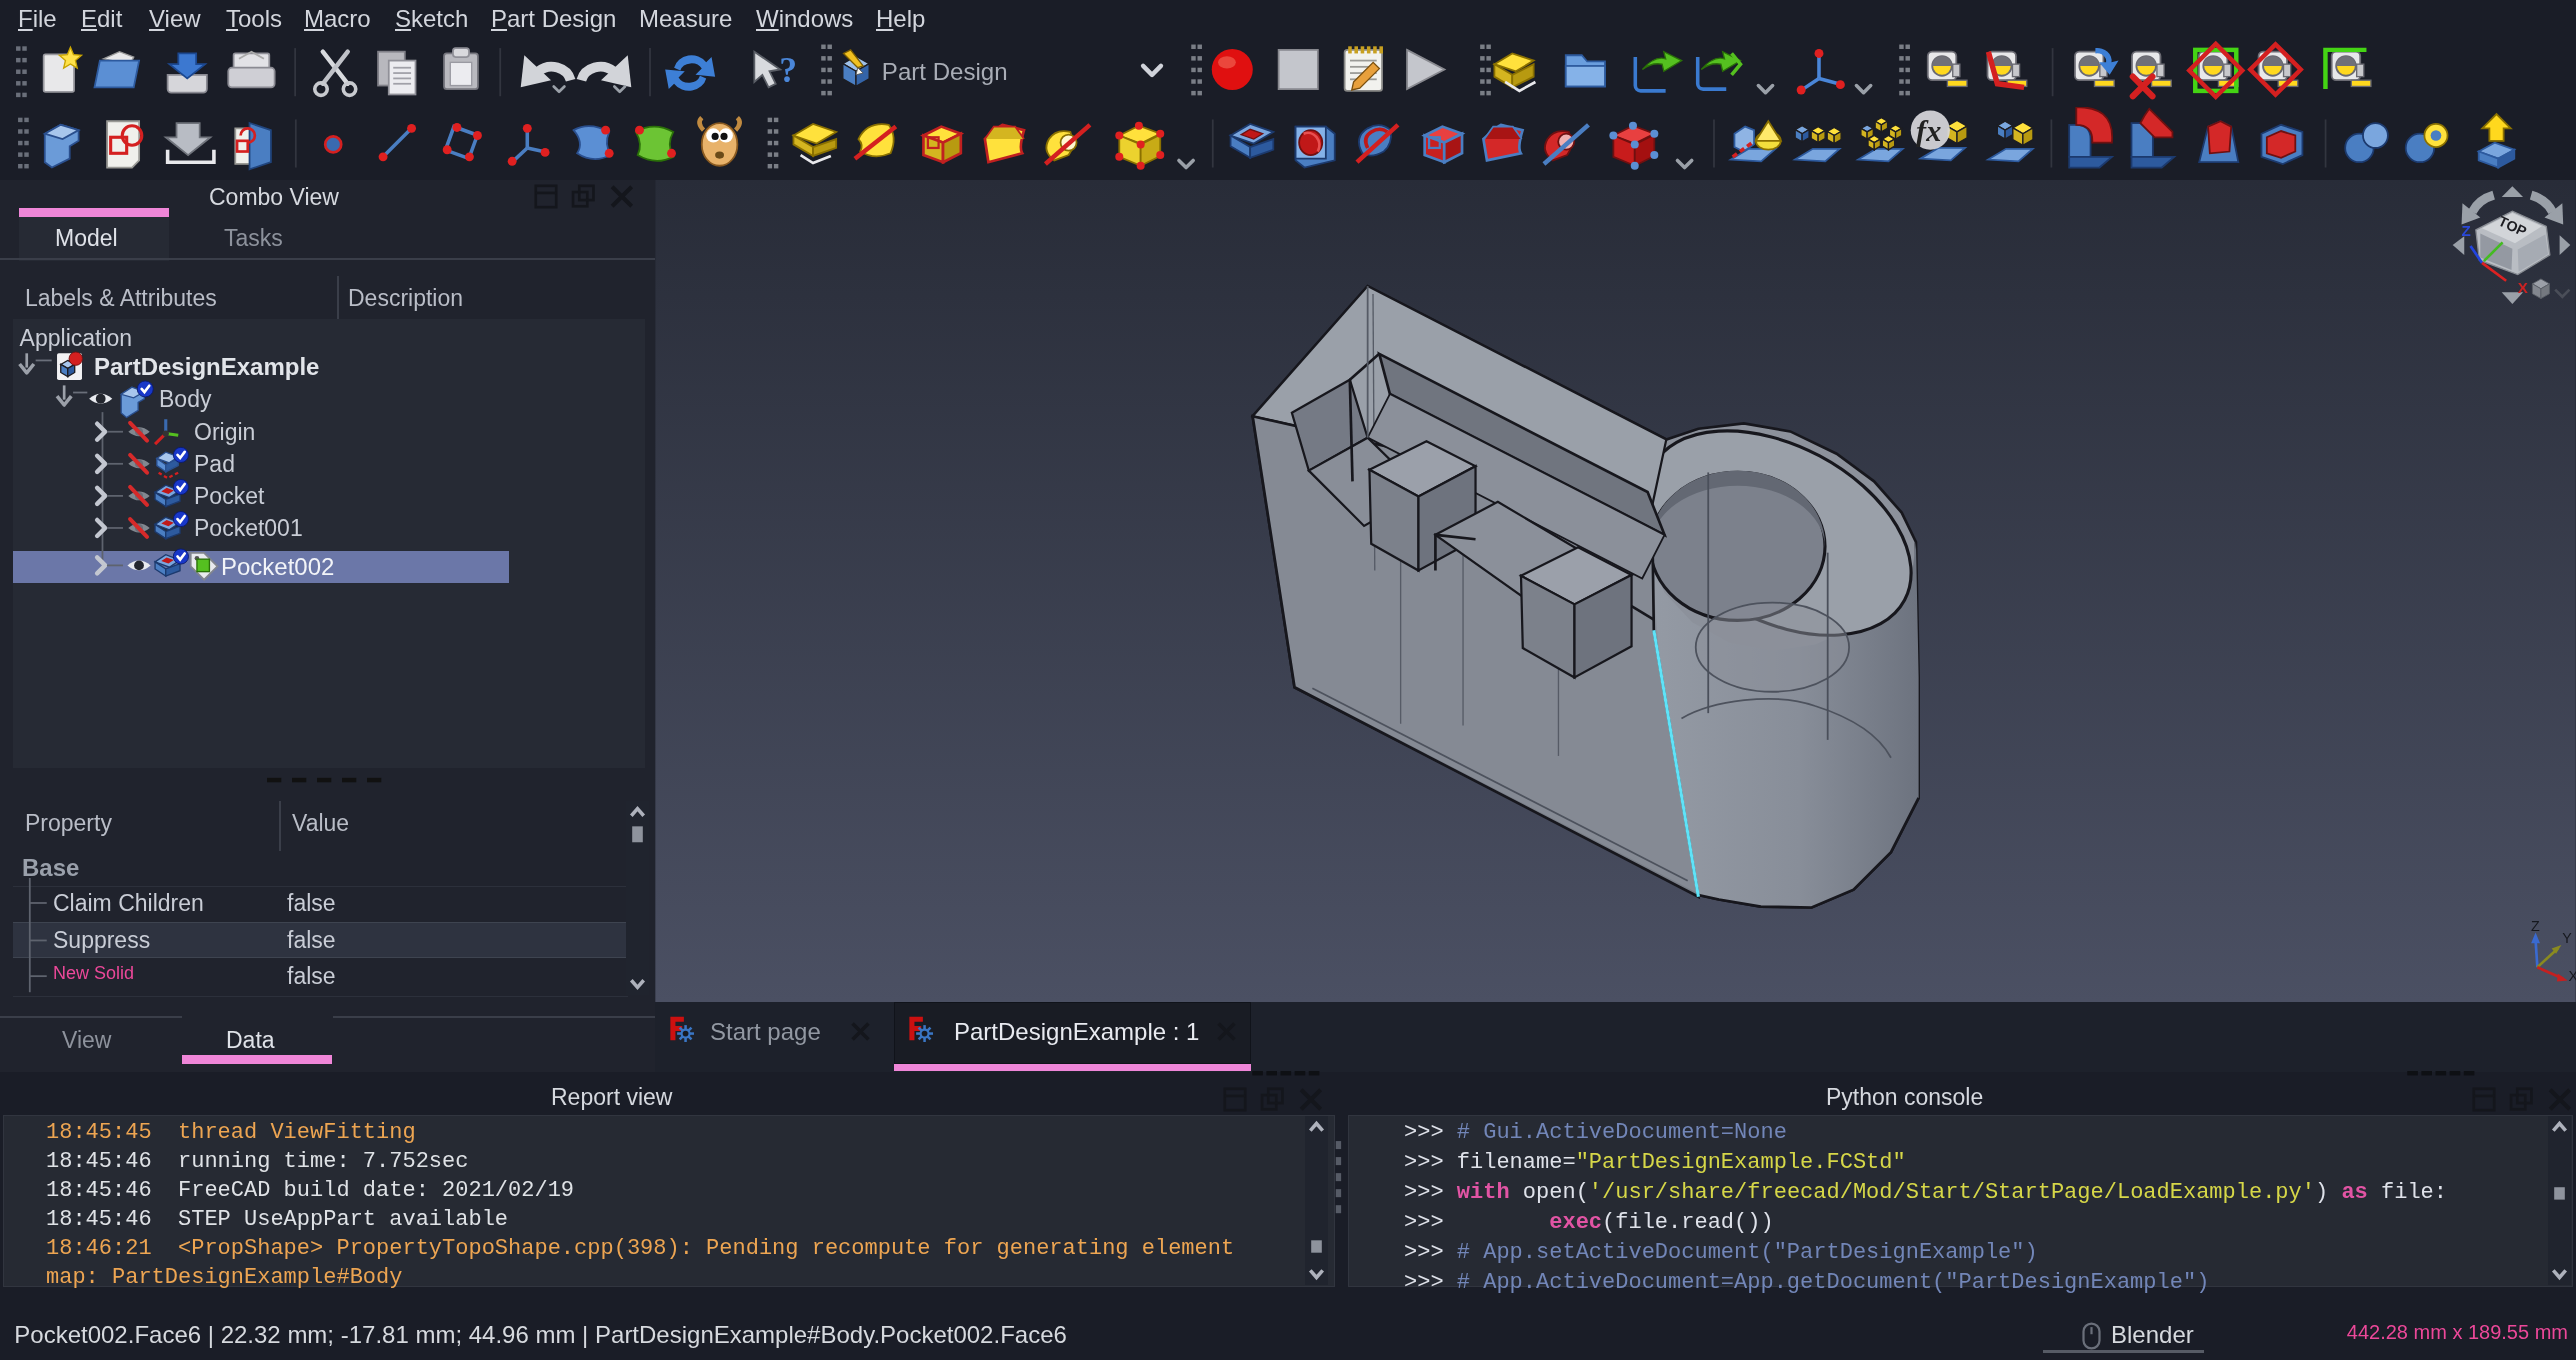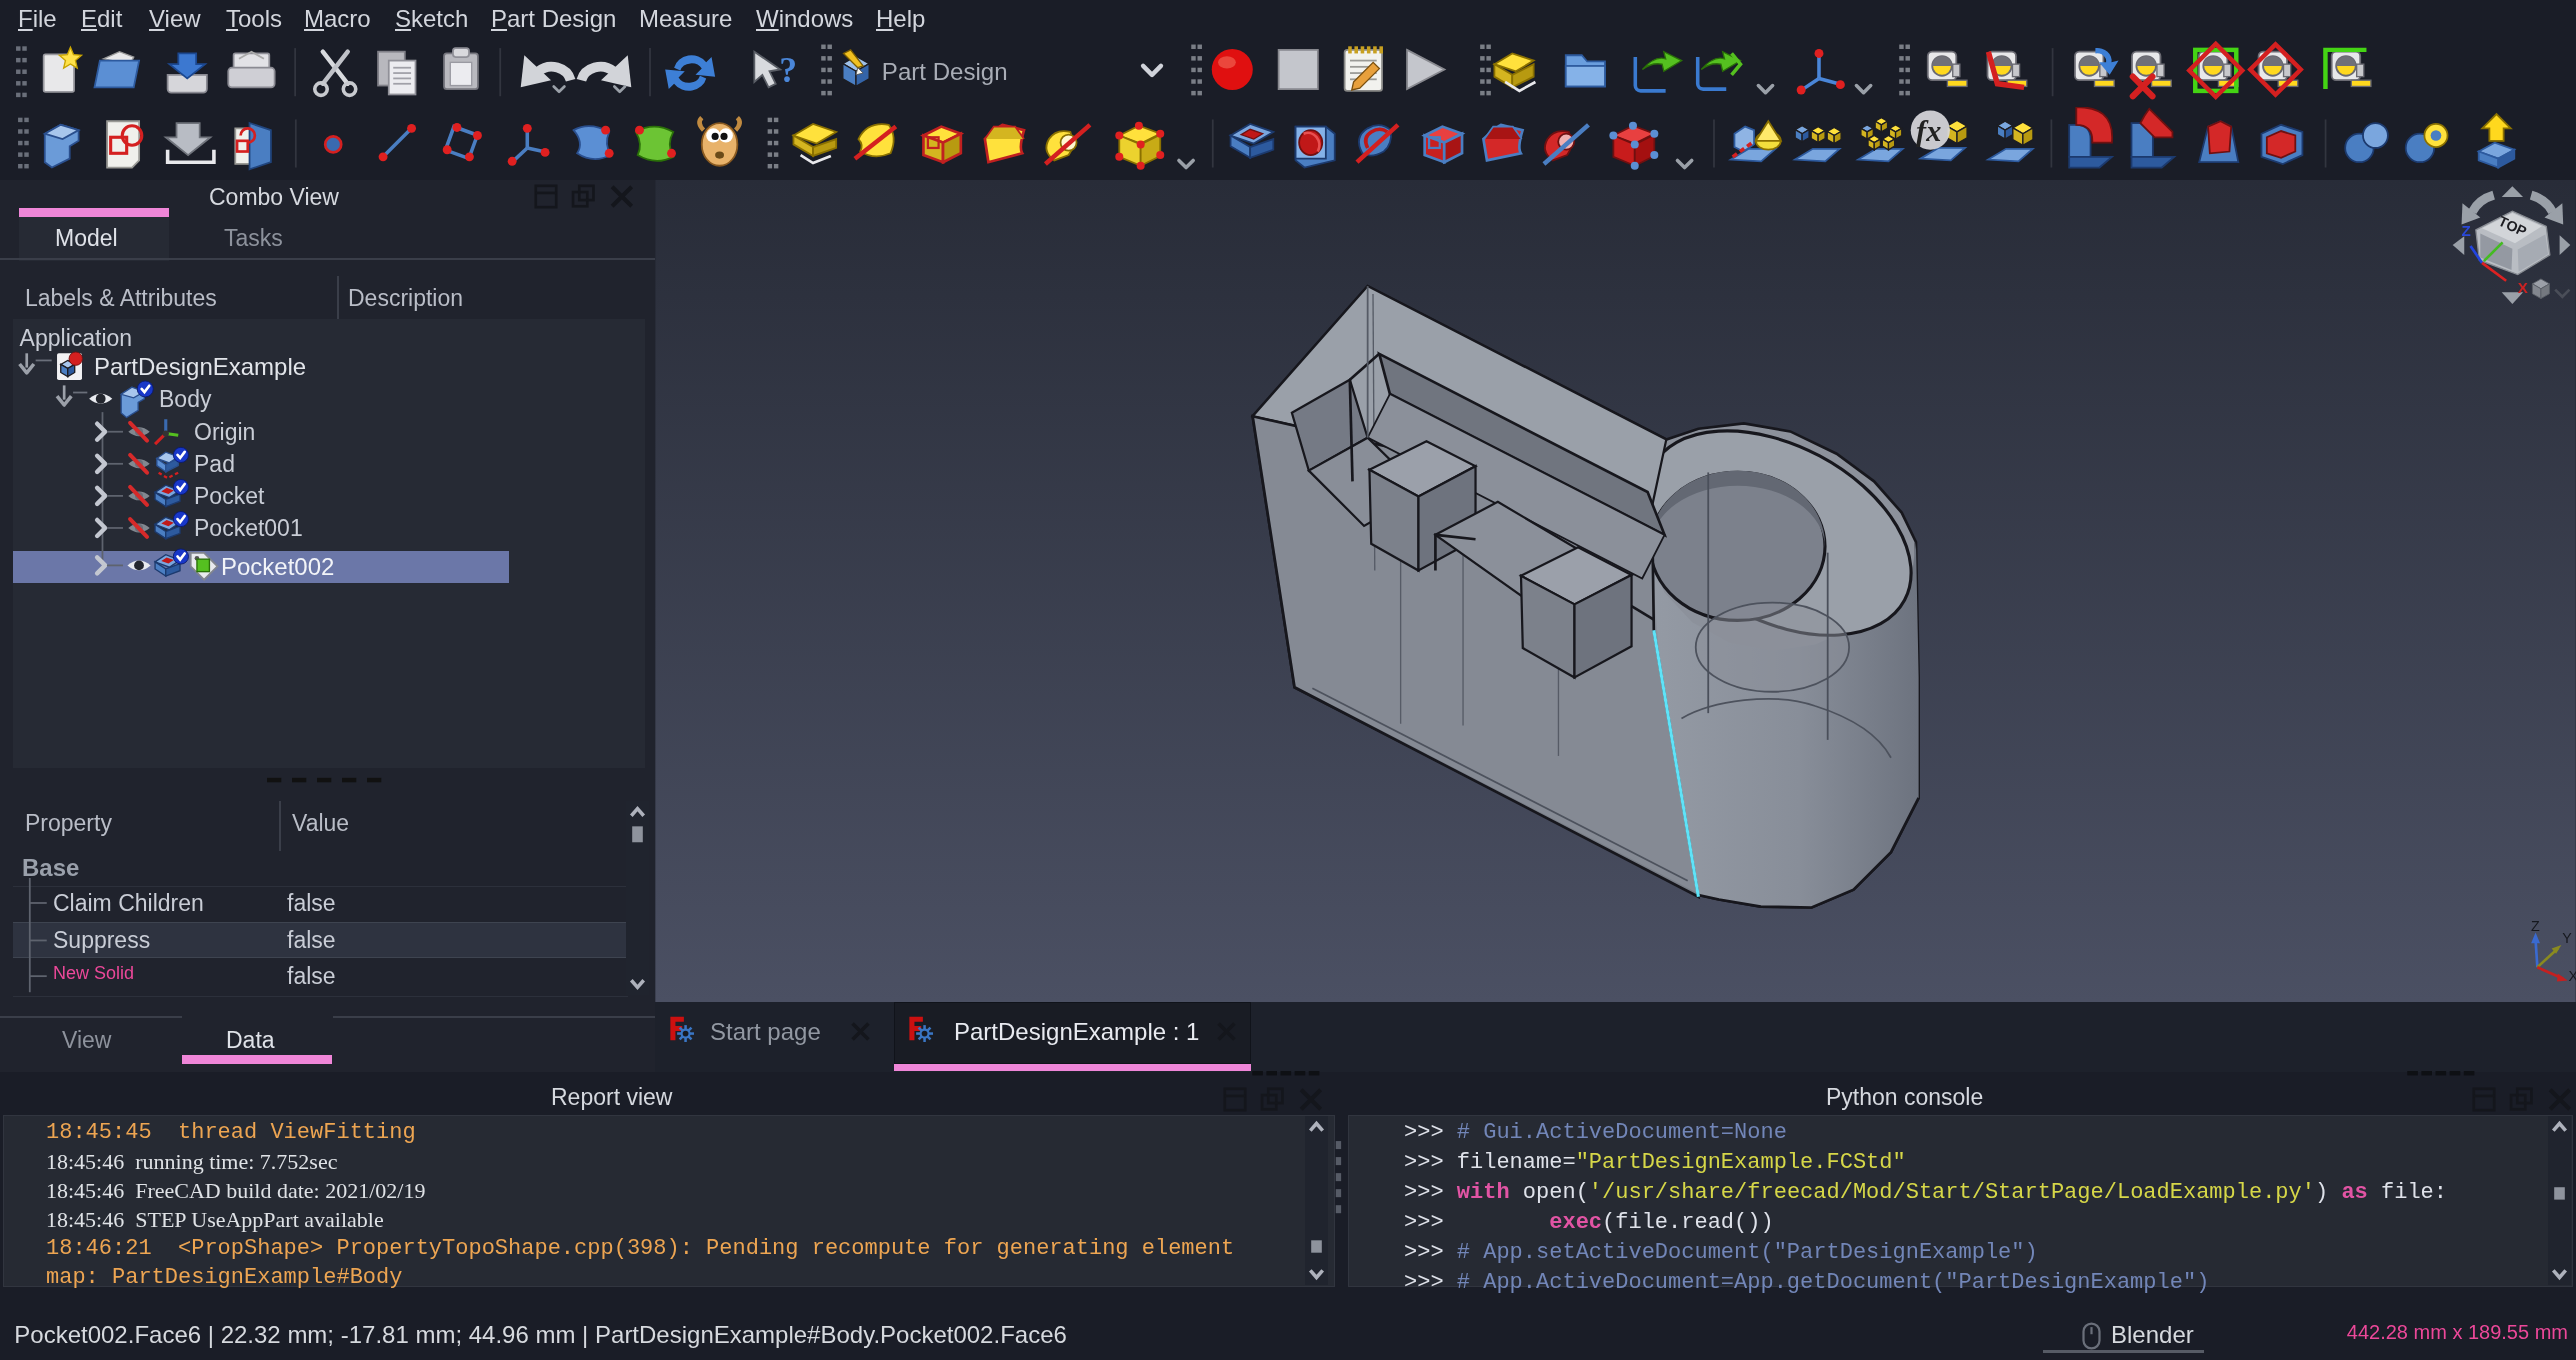--- a/index.html
+++ b/index.html
@@ -8,21 +8,21 @@
 #menubar { position:absolute; left:0; top:0; width:2284px; height:32px; background:#1a1d27; }
 #leftpanel { position:absolute; left:0; top:180px; width:655px; height:892px; background:#20232d; }
 .ttl { font-size:23px; color:#d6d9df; }
 #treebox { position:absolute; left:12.5px; top:319px; width:632px; height:449px; background:#262a34; }
 #viewport { position:absolute; left:655px; top:180px; width:1921px; height:822px; }
 #tabbar { position:absolute; left:655px; top:1002px; width:1921px; height:70px; background:#1d212b; }
 .mono { font-family:"Liberation Mono",monospace;padding-left:39px; }
 .pline,.rline { font-family:"Liberation Mono",monospace; font-size:22px; line-height:30px; white-space:pre; }
 .rline { line-height:29px;margin-left:28px; }
 .pw { color:#dfe2ea; } .pc { color:#7286b8; } .ps { color:#d6d748; } .pk { color:#e154a4; font-weight:bold; }
-.o { color:#eda552; } .w { color:#dfe2e6;font-family:Liberation Serif, serif; }
+.o { color:#eda552; } .w { color:#dfe2e6; }
 </style></head><body>
 
 <div id="menubar">
     <div class="mi" style="left:18px"><span class="u">F</span>ile</div>
     <div class="mi" style="left:81px"><span class="u">E</span>dit</div>
     <div class="mi" style="left:149px"><span class="u">V</span>iew</div>
     <div class="mi" style="left:226px"><span class="u">T</span>ools</div>
     <div class="mi" style="left:304px"><span class="u">M</span>acro</div>
     <div class="mi" style="left:395px"><span class="u">S</span>ketch</div>
     <div class="mi" style="left:491px"><span class="u">P</span>art Design</div>
@@ -403,21 +403,21 @@
 <svg style="position:absolute;left:534px;top:183px" width="103" height="27" viewBox="0 0 116 30">
     <rect x="2" y="3" width="23" height="24" fill="none" stroke="#14161c" stroke-width="3"></rect>
     <line x1="2" y1="11" x2="25" y2="11" stroke="#14161c" stroke-width="3"></line>
     <rect x="44" y="10" width="16" height="16" fill="none" stroke="#14161c" stroke-width="3"></rect>
     <rect x="51" y="3" width="16" height="16" fill="none" stroke="#14161c" stroke-width="3"></rect>
     <path d="M88,4 l22,22 m0,-22 l-22,22" stroke="#14161c" stroke-width="4.5"></path>
   </svg>
 
 <div id="treebox"></div>
 <div class="abs" style="left:19.6px;top:325px;font-size:23px;color:#c9cdd6">Application</div>
-<div class="abs" style="left:94px;top:353px;font-size:24px;color:#e2e5ea;font-weight:normal">PartDesignExample</div>
+<div class="abs" style="left:94px;top:353px;font-size:24px;color:#e2e5ea;font-weight:bold">PartDesignExample</div>
 <div class="abs" style="left:159px;top:386px;font-size:23px;color:#c9cdd6">Body</div>
 <div class="abs" style="left:12.5px;top:551px;width:496px;height:32px;background:#6b77a8"></div>
 <div class="abs" style="left:194px;top:419px;font-size:23px;color:#c9cdd6">Origin</div>
 <div class="abs" style="left:194px;top:451px;font-size:23px;color:#c9cdd6">Pad</div>
 <div class="abs" style="left:194px;top:483px;font-size:23px;color:#c9cdd6">Pocket</div>
 <div class="abs" style="left:194px;top:515px;font-size:23px;color:#c9cdd6">Pocket001</div>
 <div class="abs" style="left:221px;top:553px;font-size:24px;color:#f2f4f8">Pocket002</div>
 <svg class="abs" style="left:0;top:180px" width="655" height="892" viewBox="0 202 735 1000">
     <line x1="30" y1="396" x2="30" y2="412" stroke="#9ba0a9" stroke-width="3"></line>
     <path d="M22,408 L30,418 L38,408" fill="none" stroke="#9ba0a9" stroke-width="4" stroke-linejoin="round"></path>

